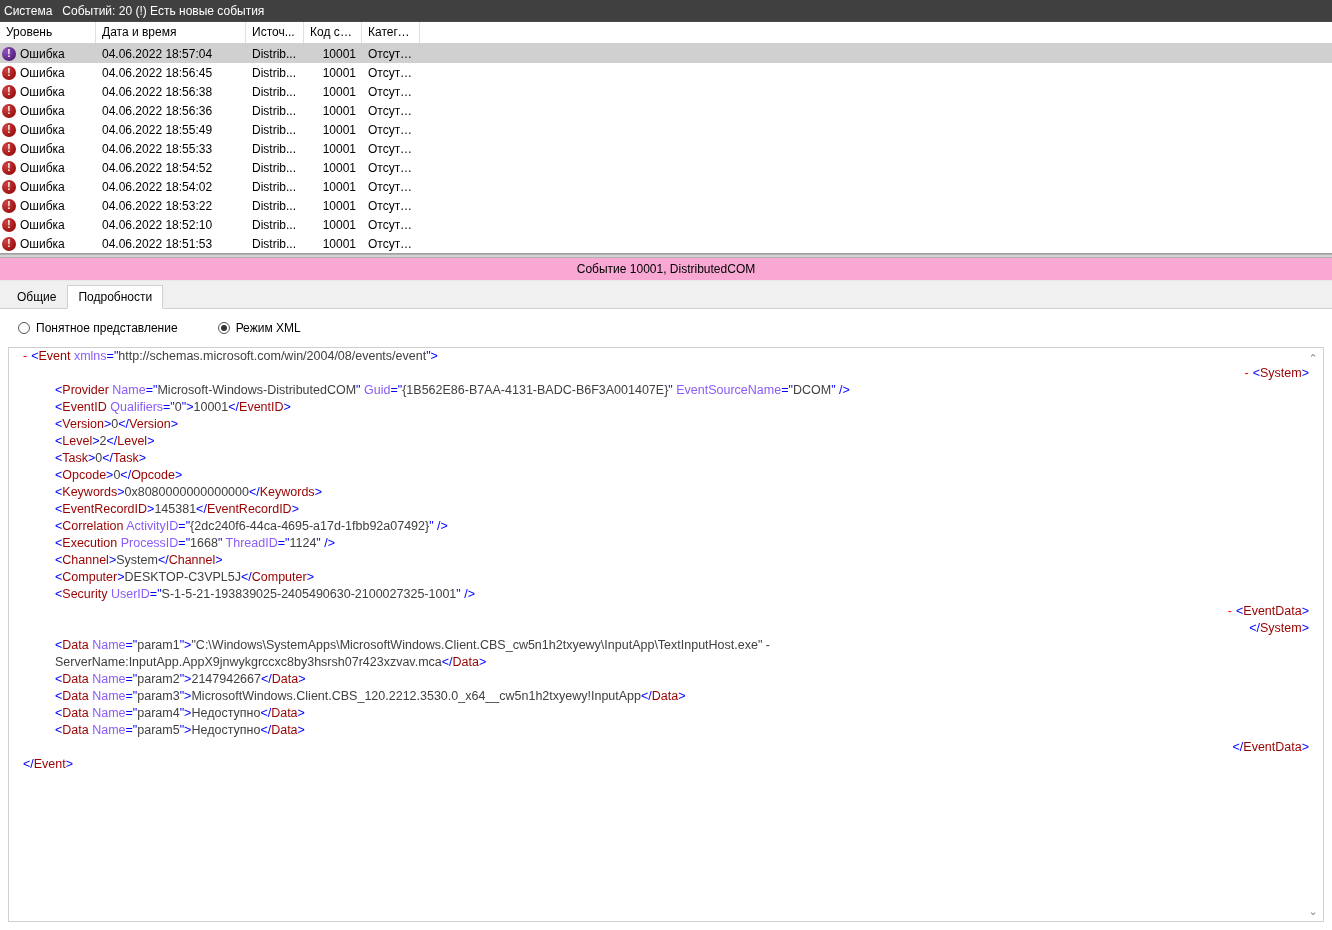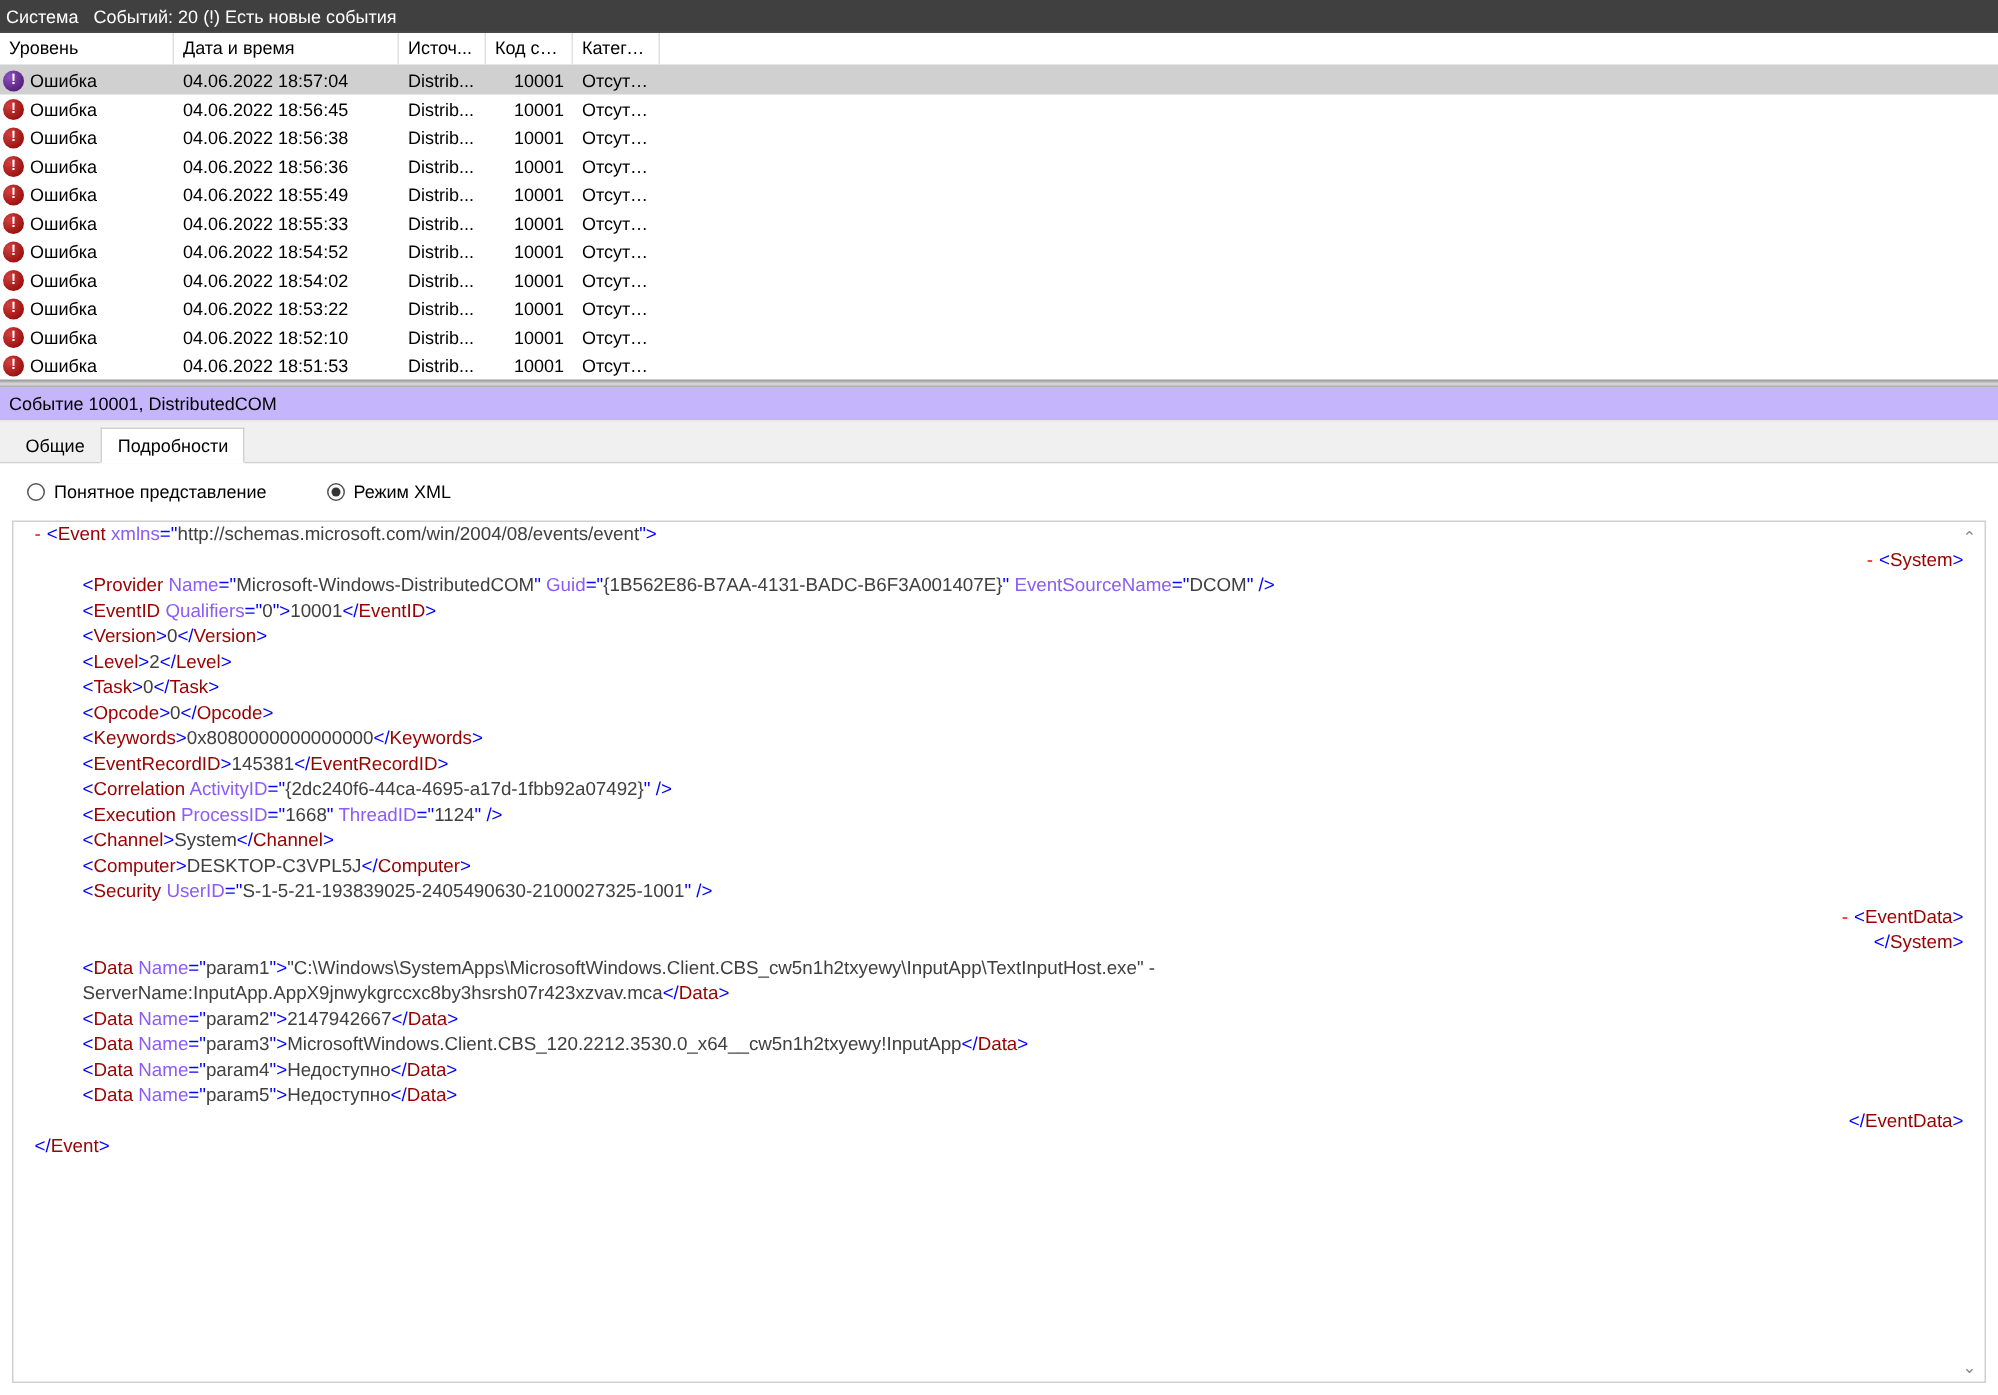--- a/index.html
+++ b/index.html
@@ -38,21 +38,21 @@
     border-bottom: 1px solid #d0d0d0;
   }
   .hcell {
     padding: 3px 6px;
     border-right: 1px solid #e0e0e0;
     font-size: 12px;
     white-space: nowrap;
     overflow: hidden;
     text-overflow: ellipsis;
   }
-  .col-level { width: 116px; }
+  .col-level { width: 96px; }
   .col-date  { width: 150px; }
   .col-src   { width: 58px; }
   .col-code  { width: 58px; text-align: right; }
   .col-cat   { width: 58px; }
   .rows { }
   .row {
     display: flex;
     height: 19px;
     align-items: center;
   }
@@ -74,24 +74,25 @@
     align-items: center;
     justify-content: center;
     font-size: 10px;
     font-weight: bold;
     flex-shrink: 0;
   }
   .sel-icon { background: radial-gradient(circle at 30% 30%, #9050c0, #401060); }
   .list-divider { height: 4px; background: #d3d3d3; border-top:1px solid #b0b0b0; border-bottom:1px solid #b0b0b0; }
   
   .detail-title {
-    background: #c4b5fd;
+    background: #f9a8d4;
     padding: 4px 6px;
     font-size: 12px;
     border-bottom: 1px solid #e8e8e8;
+    text-align: center;
   }
   .tabs {
     display: flex;
     background: #f0f0f0;
     padding: 4px 6px 0 6px;
     border-bottom: 1px solid #d0d0d0;
   }
   .tab {
     padding: 4px 10px;
     font-size: 12px;

